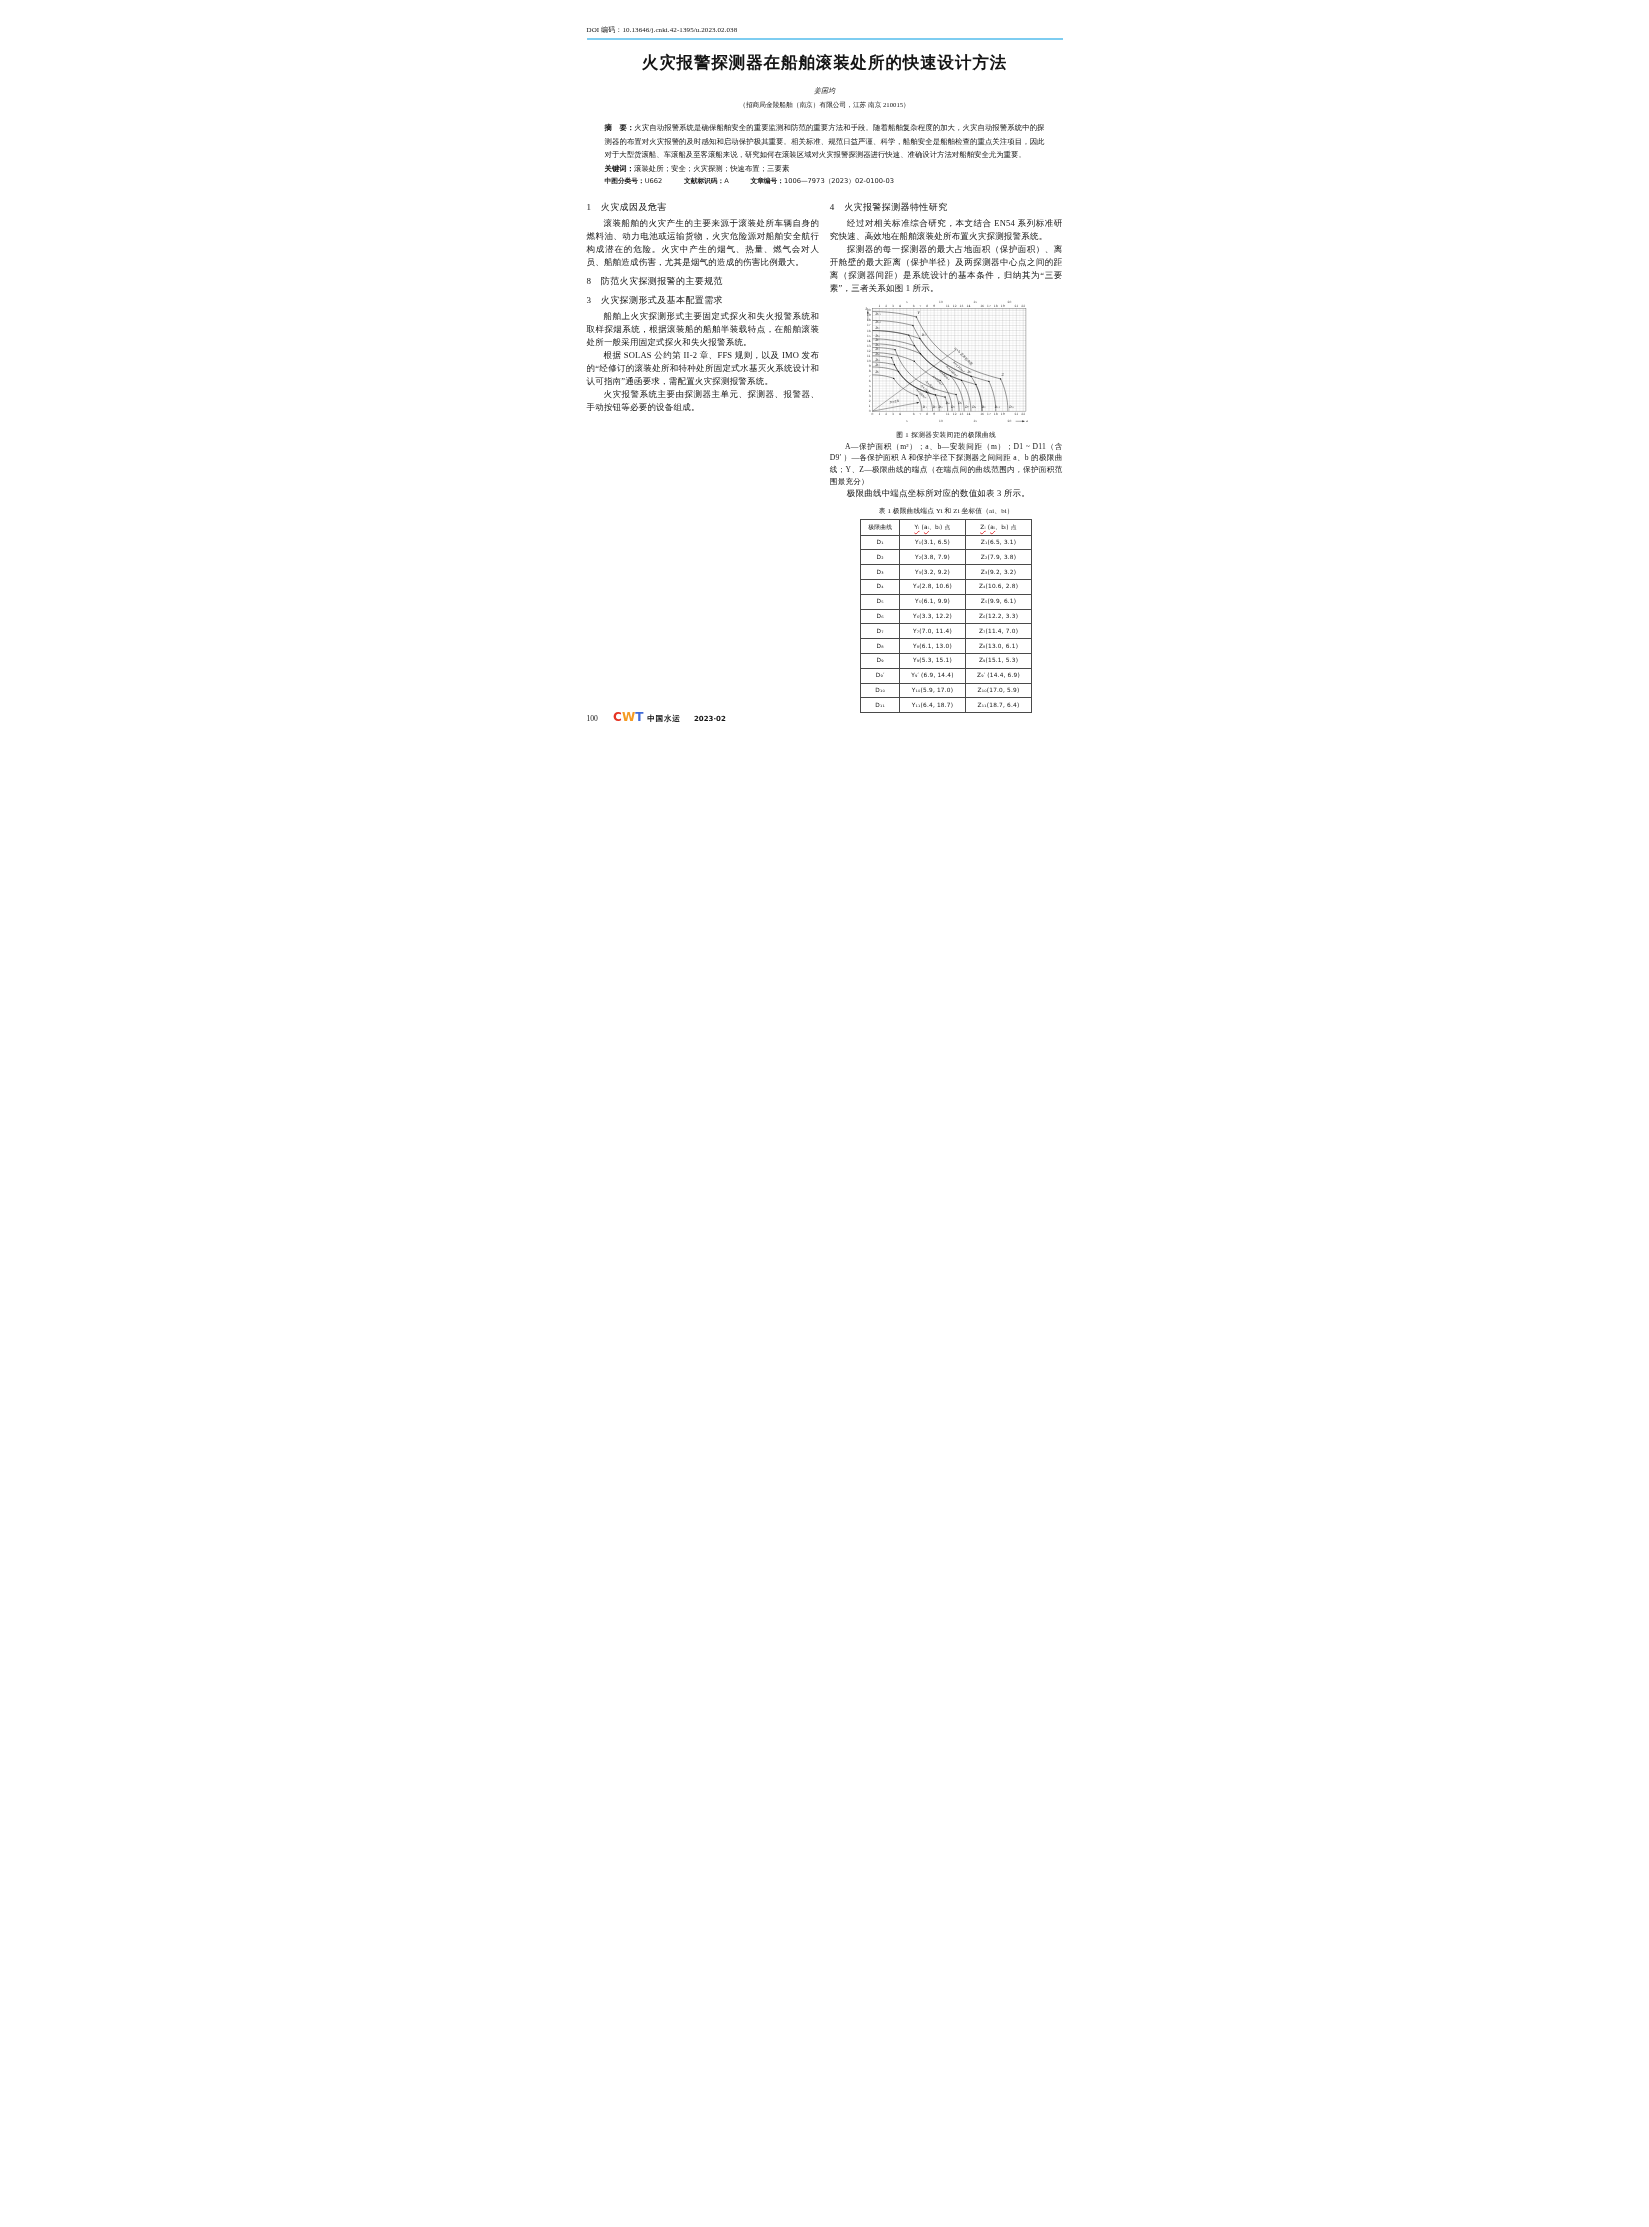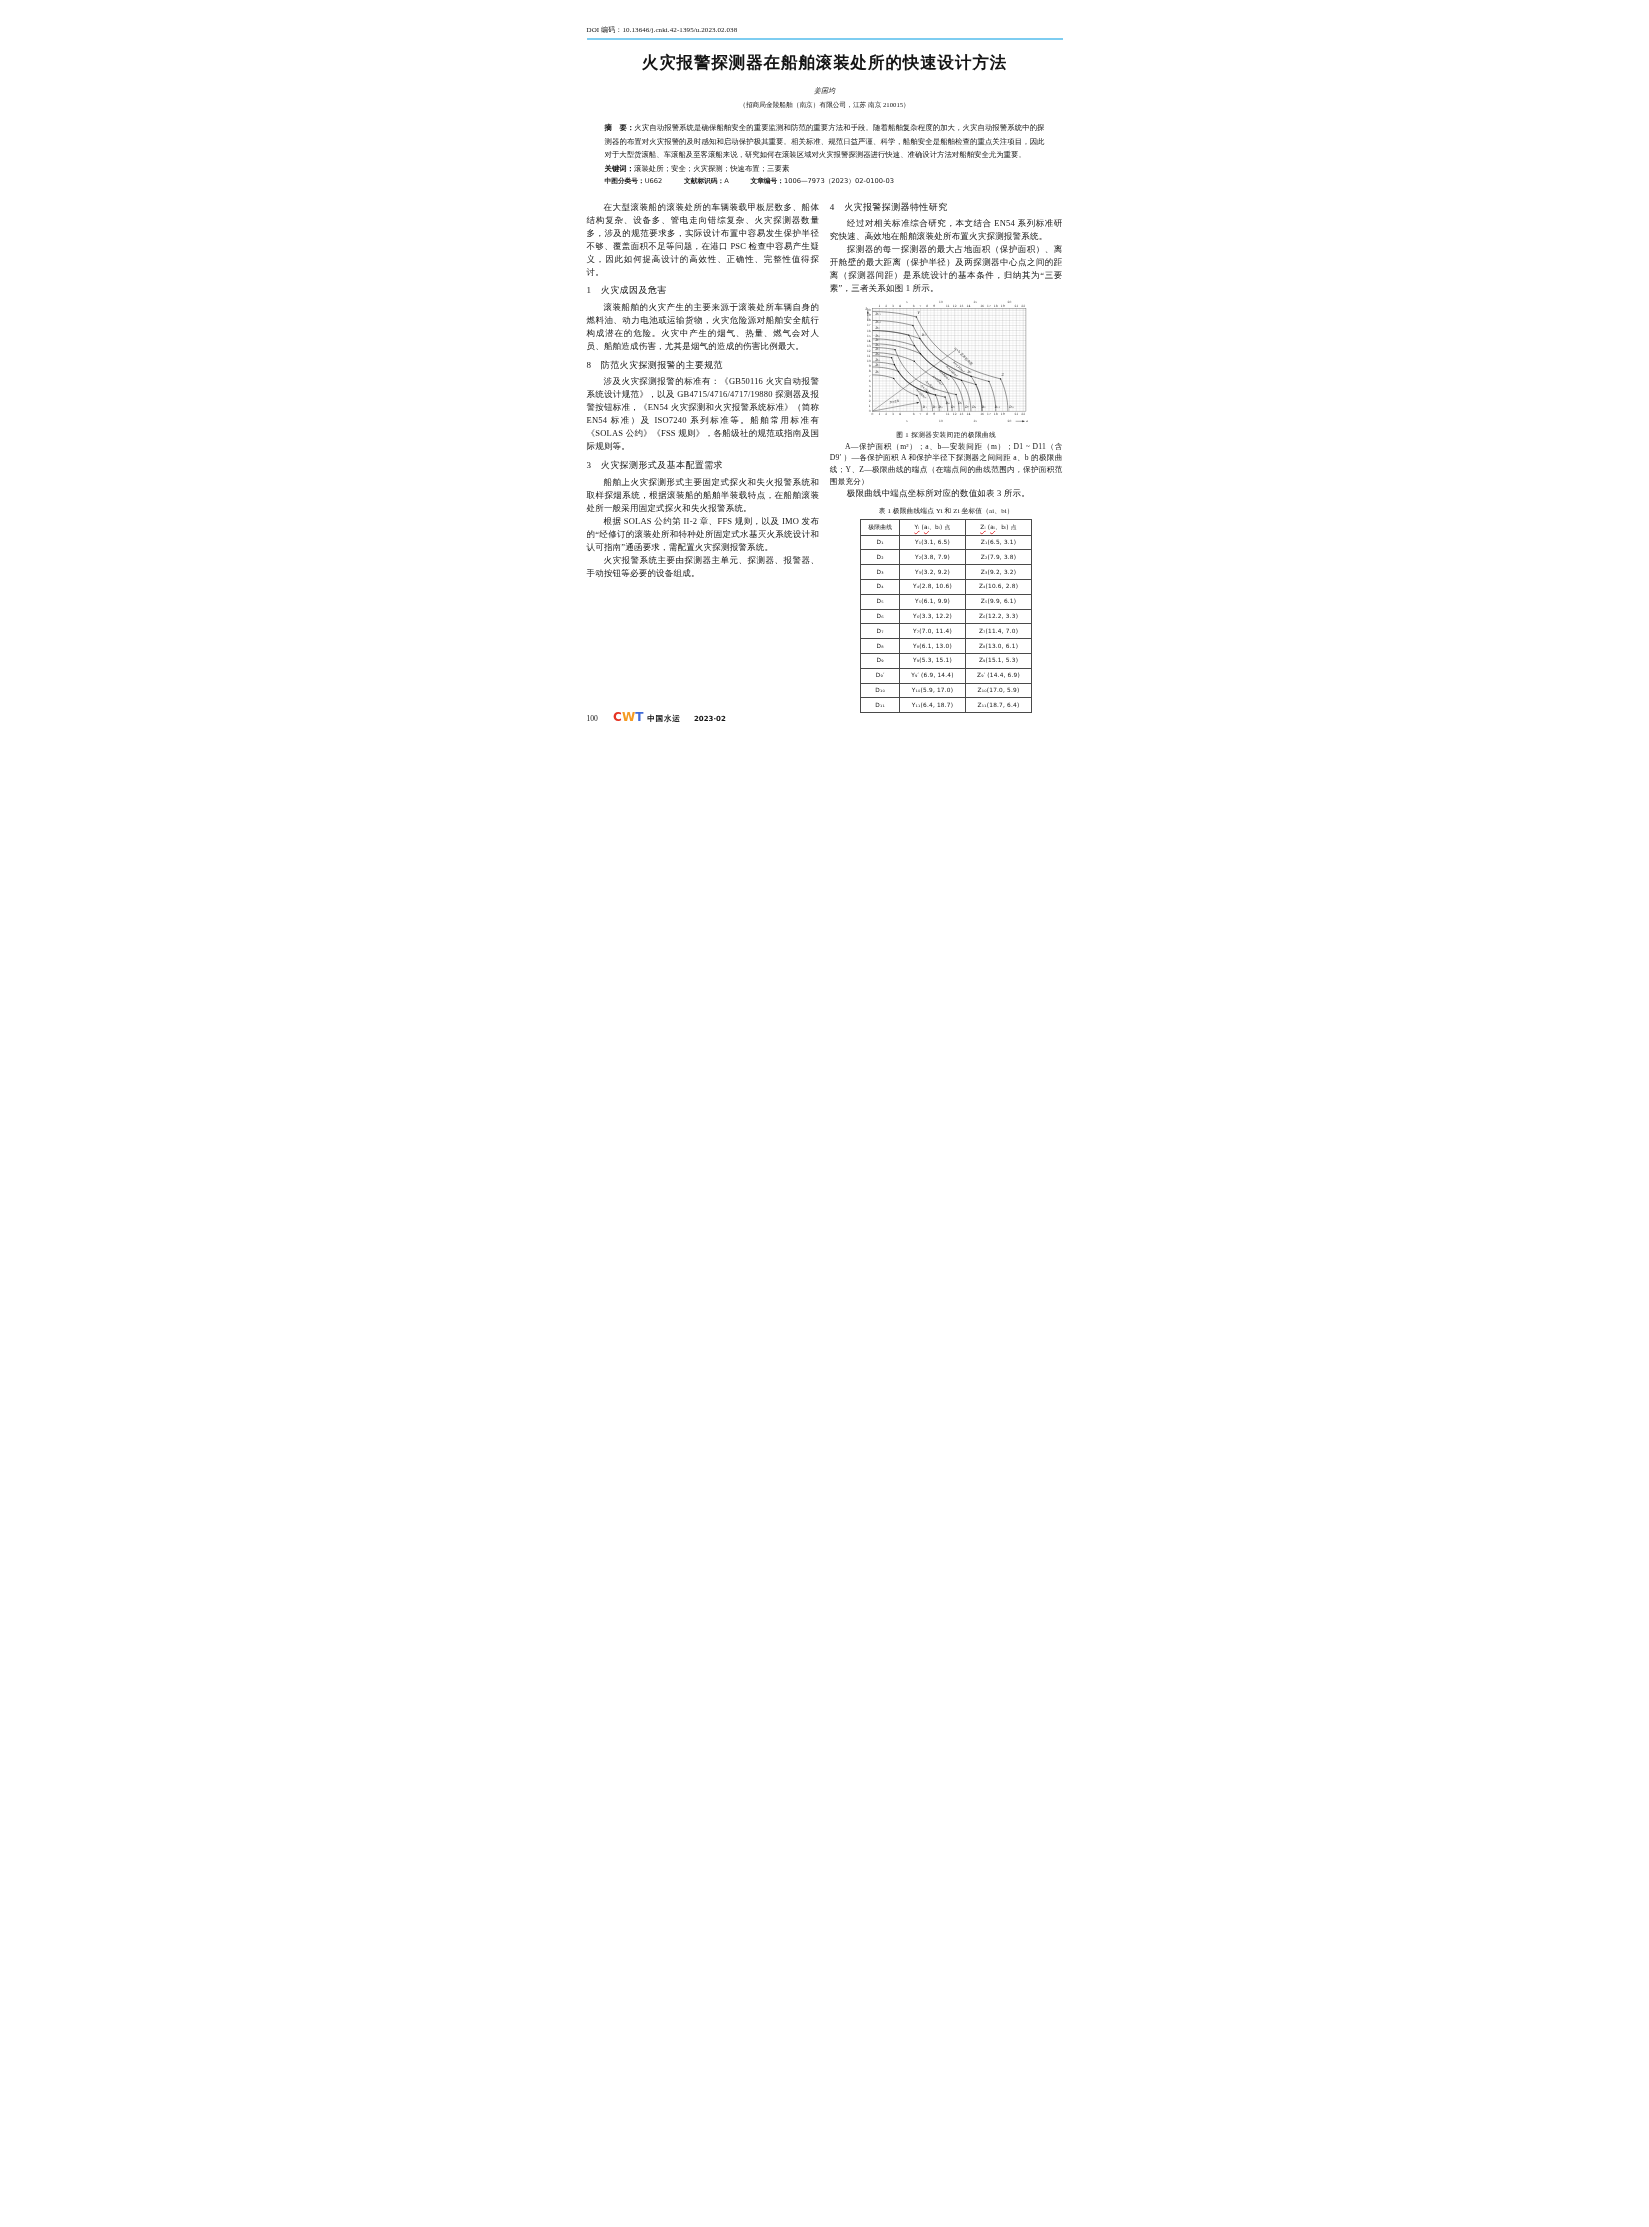--- a/index.html
+++ b/index.html
@@ -63,25 +63,23 @@
     <p class="kw"><span class="lab">关键词：</span><span>滚装处所；安全；火灾探测；快速布置；三要素</span></p>
     <p class="cls">
       <span class="seg"><b>中图分类号：</b><span>U662</span></span>
       <span class="seg"><b>文献标识码：</b><span>A</span></span>
       <span><b>文章编号：</b><span>1006—7973（2023）02-0100-03</span></span>
     </p>
   </section>
 
   <main class="cols">
     <div class="col">
-      <p>在大型滚装船的滚装处所的车辆装载甲板层数多、船体结构复杂、设备多、管电走向错综复杂、火灾探测器数量多，涉及的规范要求多，实际设计布置中容易发生保护半径不够、覆盖面积不足等问题，在港口 PSC 检查中容易产生疑义，因此如何提高设计的高效性、正确性、完整性值得探讨。</p>
       <h2 class="sec">1　火灾成因及危害</h2>
       <p>滚装船舶的火灾产生的主要来源于滚装处所车辆自身的燃料油、动力电池或运输货物，火灾危险源对船舶安全航行构成潜在的危险。火灾中产生的烟气、热量、燃气会对人员、船舶造成伤害，尤其是烟气的造成的伤害比例最大。</p>
       <h2 class="sec">8　防范火灾探测报警的主要规范</h2>
-      <p>涉及火灾探测报警的标准有：《GB50116 火灾自动报警系统设计规范》，以及 GB4715/4716/4717/19880 探测器及报警按钮标准，《EN54 火灾探测和火灾报警系统标准》（简称 EN54 标准）及 ISO7240 系列标准等。船舶常用标准有《SOLAS 公约》《FSS 规则》，各船级社的规范或指南及国际规则等。</p>
       <h2 class="sec">3　火灾探测形式及基本配置需求</h2>
       <p>船舶上火灾探测形式主要固定式探火和失火报警系统和取样探烟系统，根据滚装船的船舶半装载特点，在船舶滚装处所一般采用固定式探火和失火报警系统。</p>
       <p>根据 SOLAS 公约第 II-2 章、FFS 规则，以及 IMO 发布的“经修订的滚装处所和特种处所固定式水基灭火系统设计和认可指南”通函要求，需配置火灾探测报警系统。</p>
       <p>火灾报警系统主要由探测器主单元、探测器、报警器、手动按钮等必要的设备组成。</p>
     </div>
 
     <div class="col">
       <h2 class="sec">4　火灾报警探测器特性研究</h2>
       <p>经过对相关标准综合研究，本文结合 EN54 系列标准研究快速、高效地在船舶滚装处所布置火灾探测报警系统。</p>
       <p>探测器的每一探测器的最大占地面积（保护面积）、离开舱壁的最大距离（保护半径）及两探测器中心点之间的距离（探测器间距）是系统设计的基本条件，归纳其为“三要素”，三者关系如图 1 所示。</p>

